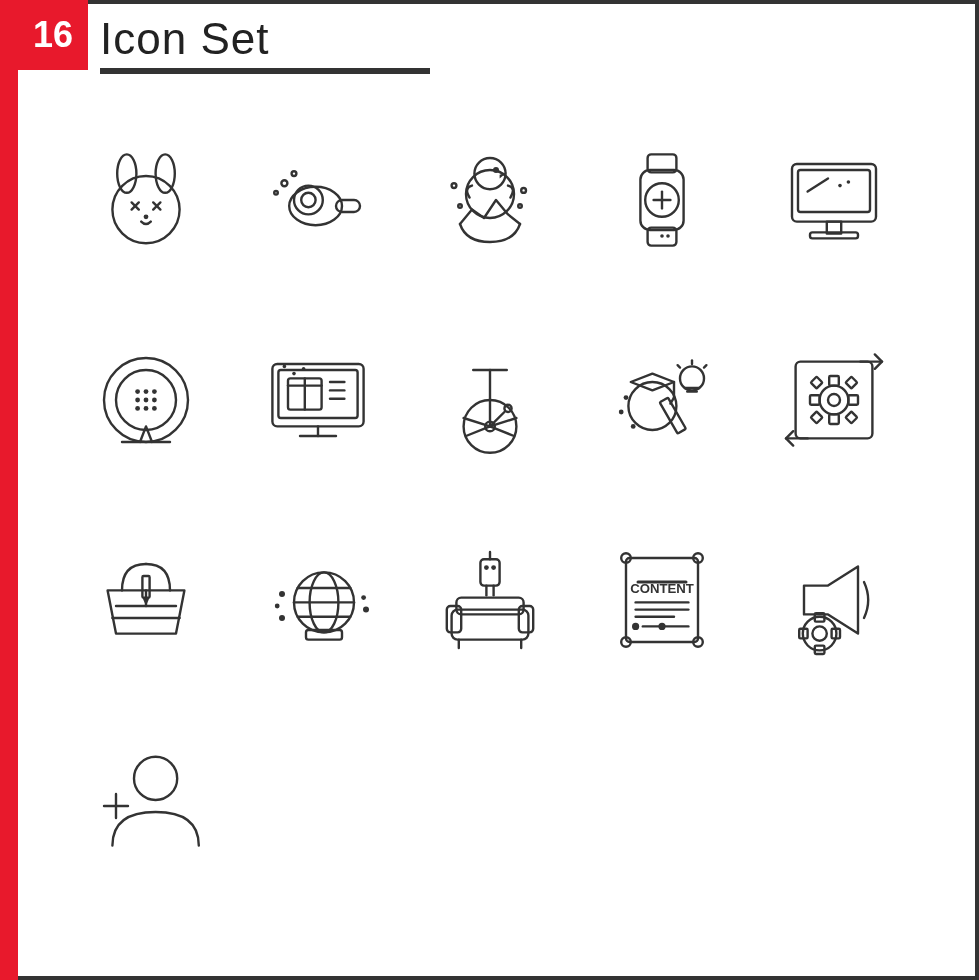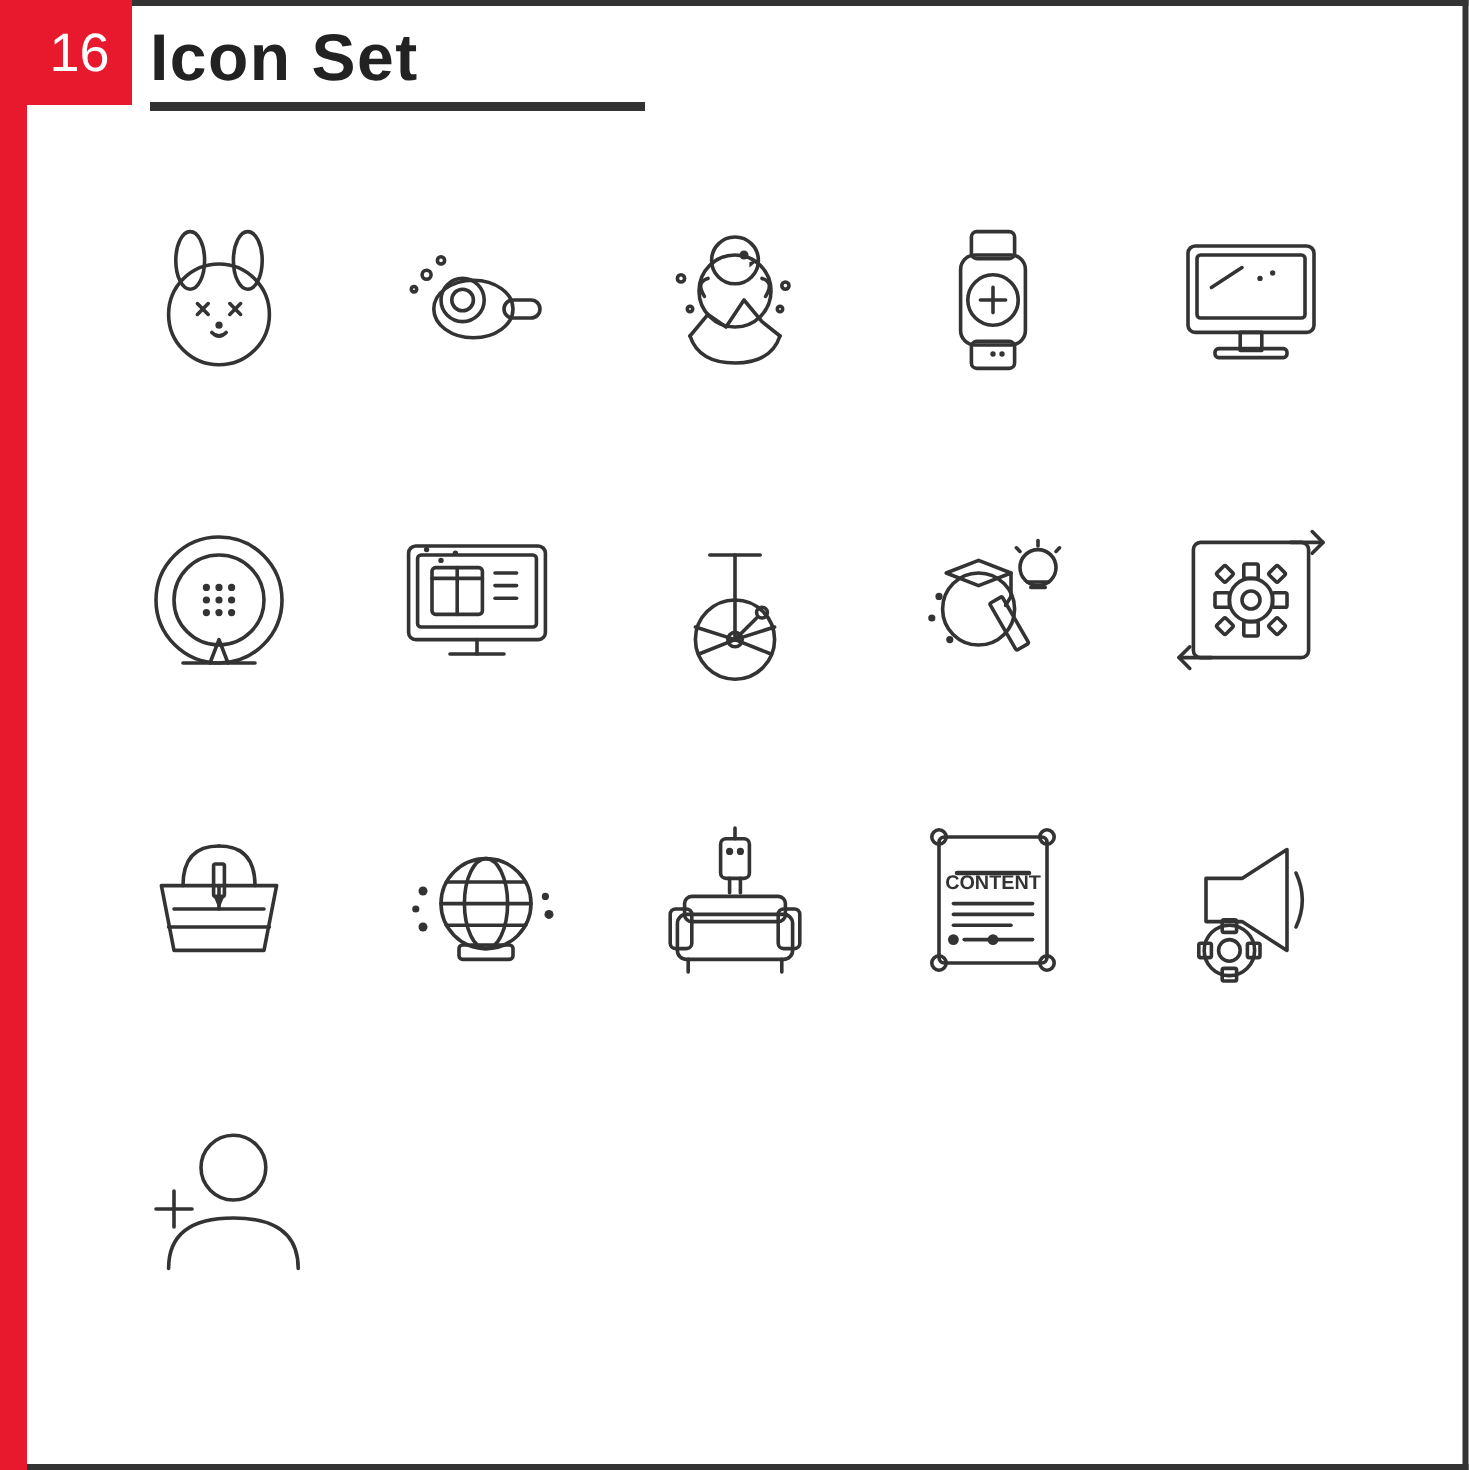--- a/index.html
+++ b/index.html
@@ -34,30 +34,30 @@
       left: 18px;
       top: 0;
       width: 70px;
       height: 70px;
       background: #e8192c;
       display: flex;
       align-items: center;
       justify-content: center;
       color: white;
       font-size: 36px;
-      font-weight: normal;
+      font-weight: bold;
     }
 
     
     .title {
       position: absolute;
       left: 100px;
       top: 14px;
       font-size: 44px;
-      font-weight: bold;
+      font-weight: normal;
       color: #222222;
       letter-spacing: 1px;
     }
 
     
     .title-bar {
       position: absolute;
       left: 100px;
       top: 68px;
       width: 330px;

